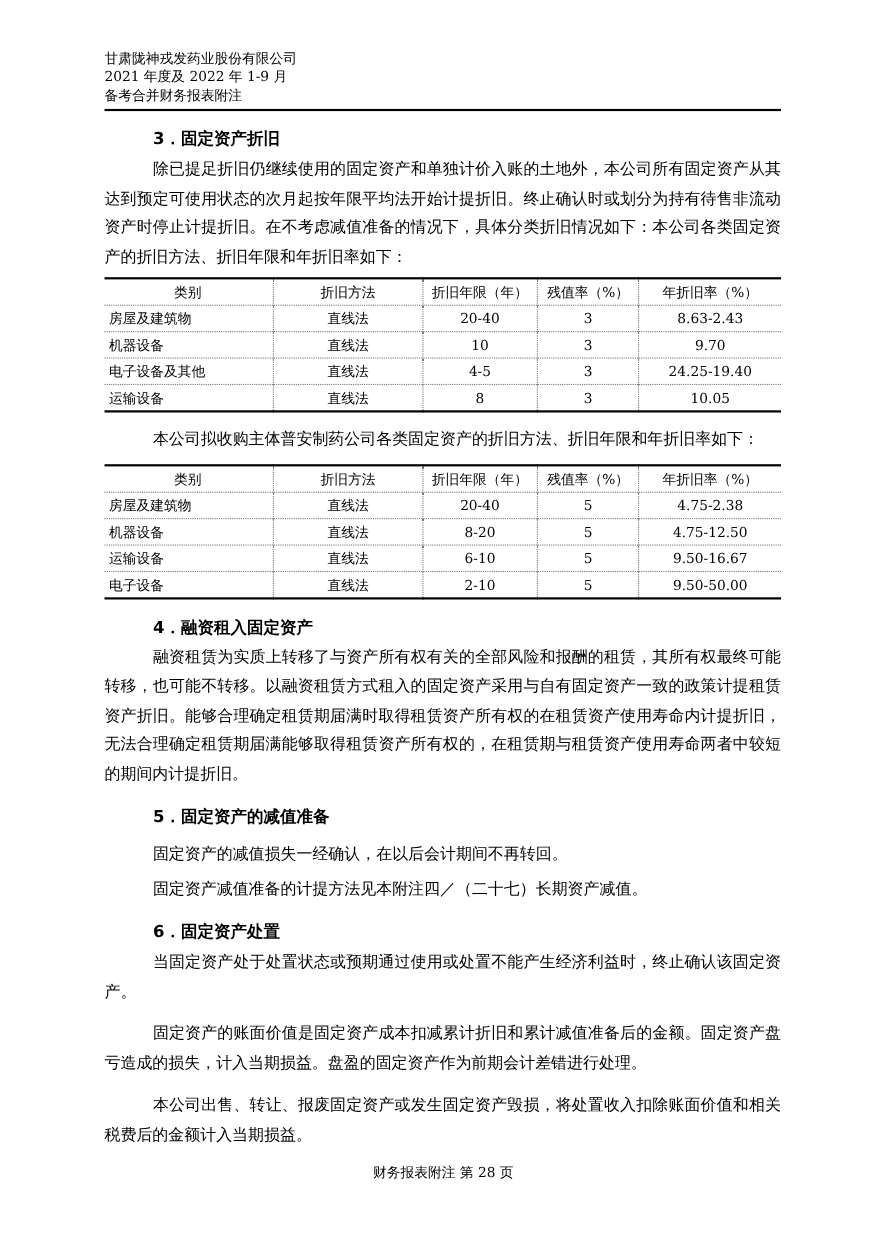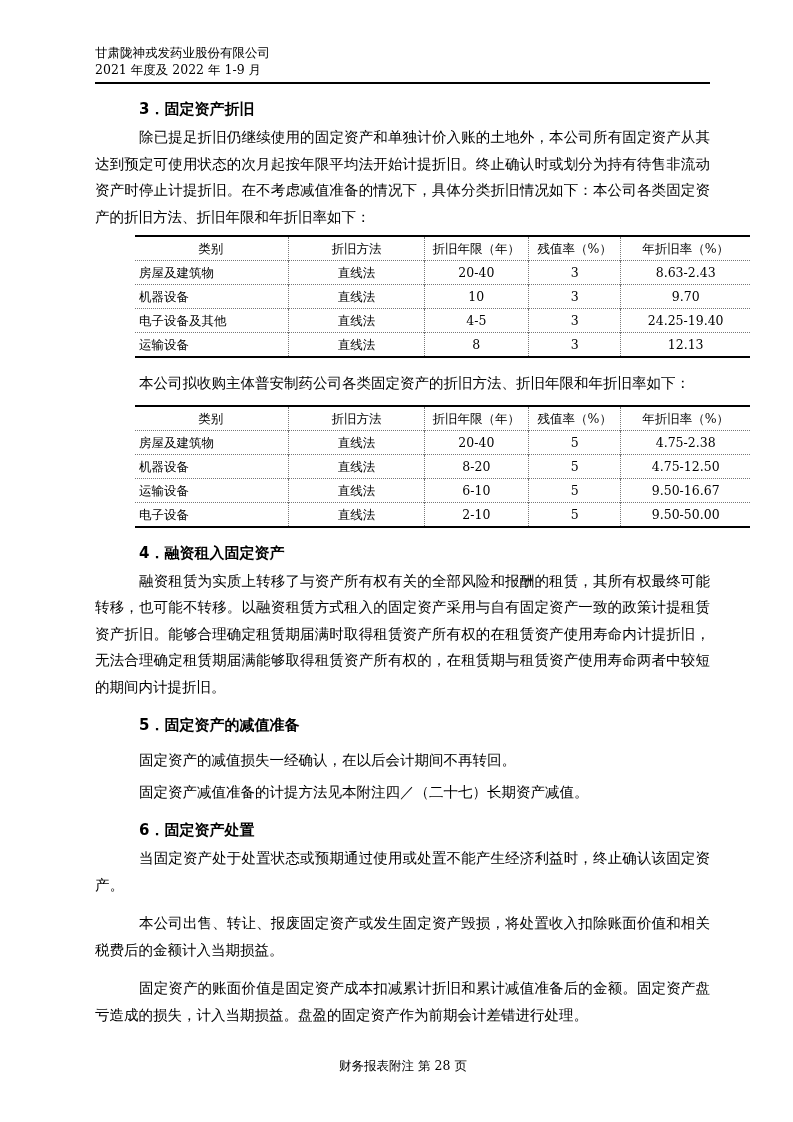--- a/index.html
+++ b/index.html
@@ -43,21 +43,20 @@
   }
   .para.spaced{margin-top:12px;}
   
   table.dep{
     width:100%;
     border-collapse:collapse;
     border-top:2px solid #000;
     border-bottom:2px solid #000;
     font-size:12.5px;
     table-layout:fixed;
-    margin-left:40px;
   }
   table.dep.t1{margin-top:5px;}
   table.dep.t2{margin-top:8px;}
   table.dep td,table.dep th{
     font-weight:normal;
     padding:4px 6px;
     line-height:15px;
     text-align:center;
     border-left:1px dotted #777;
     overflow:hidden;
@@ -77,20 +76,21 @@
   }
 </style>
 </head>
 <body>
 
 <div class="page">
 
   <div class="doc-header">
     <div>甘肃陇神戎发药业股份有限公司</div>
     <div>2021 年度及 2022 年 1-9 月</div>
+    <div>备考合并财务报表附注</div>
   </div>
 
   <div class="sec-heading">3．固定资产折旧</div>
   <div class="para">除已提足折旧仍继续使用的固定资产和单独计价入账的土地外，本公司所有固定资产从其达到预定可使用状态的次月起按年限平均法开始计提折旧。终止确认时或划分为持有待售非流动资产时停止计提折旧。在不考虑减值准备的情况下，具体分类折旧情况如下：本公司各类固定资产的折旧方法、折旧年限和年折旧率如下：</div>
 
   <table class="dep t1">
     <colgroup>
         <col style="width:25%">
         <col style="width:22%">
         <col style="width:17%">
@@ -126,21 +126,21 @@
         <td>直线法</td>
         <td>4-5</td>
         <td>3</td>
         <td>24.25-19.40</td>
       </tr>
       <tr>
         <td>运输设备</td>
         <td>直线法</td>
         <td>8</td>
         <td>3</td>
-        <td>12.13</td>
+        <td>10.05</td>
       </tr>
     </tbody>
   </table>
 
   <div class="para spaced">本公司拟收购主体普安制药公司各类固定资产的折旧方法、折旧年限和年折旧率如下：</div>
 
   <table class="dep t2">
     <colgroup>
         <col style="width:25%">
         <col style="width:22%">
@@ -191,18 +191,18 @@
 
   <div class="sec-heading">4．融资租入固定资产</div>
   <div class="para">融资租赁为实质上转移了与资产所有权有关的全部风险和报酬的租赁，其所有权最终可能转移，也可能不转移。以融资租赁方式租入的固定资产采用与自有固定资产一致的政策计提租赁资产折旧。能够合理确定租赁期届满时取得租赁资产所有权的在租赁资产使用寿命内计提折旧，无法合理确定租赁期届满能够取得租赁资产所有权的，在租赁期与租赁资产使用寿命两者中较短的期间内计提折旧。</div>
 
   <div class="sec-heading">5．固定资产的减值准备</div>
   <div class="para spaced">固定资产的减值损失一经确认，在以后会计期间不再转回。</div>
   <div class="para">固定资产减值准备的计提方法见本附注四／（二十七）长期资产减值。</div>
 
   <div class="sec-heading">6．固定资产处置</div>
   <div class="para">当固定资产处于处置状态或预期通过使用或处置不能产生经济利益时，终止确认该固定资产。</div>
+  <div class="para spaced">固定资产的账面价值是固定资产成本扣减累计折旧和累计减值准备后的金额。固定资产盘亏造成的损失，计入当期损益。盘盈的固定资产作为前期会计差错进行处理。</div>
   <div class="para spaced">本公司出售、转让、报废固定资产或发生固定资产毁损，将处置收入扣除账面价值和相关税费后的金额计入当期损益。</div>
-  <div class="para spaced">固定资产的账面价值是固定资产成本扣减累计折旧和累计减值准备后的金额。固定资产盘亏造成的损失，计入当期损益。盘盈的固定资产作为前期会计差错进行处理。</div>
 
   <div class="doc-footer">财务报表附注 第 28 页</div>
 
 </div>
 
 </body></html>

